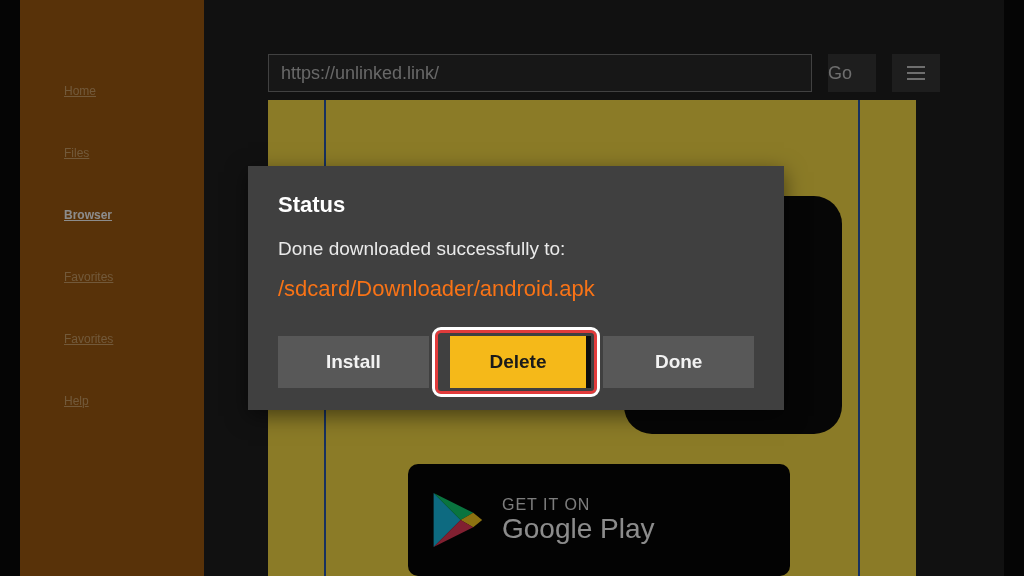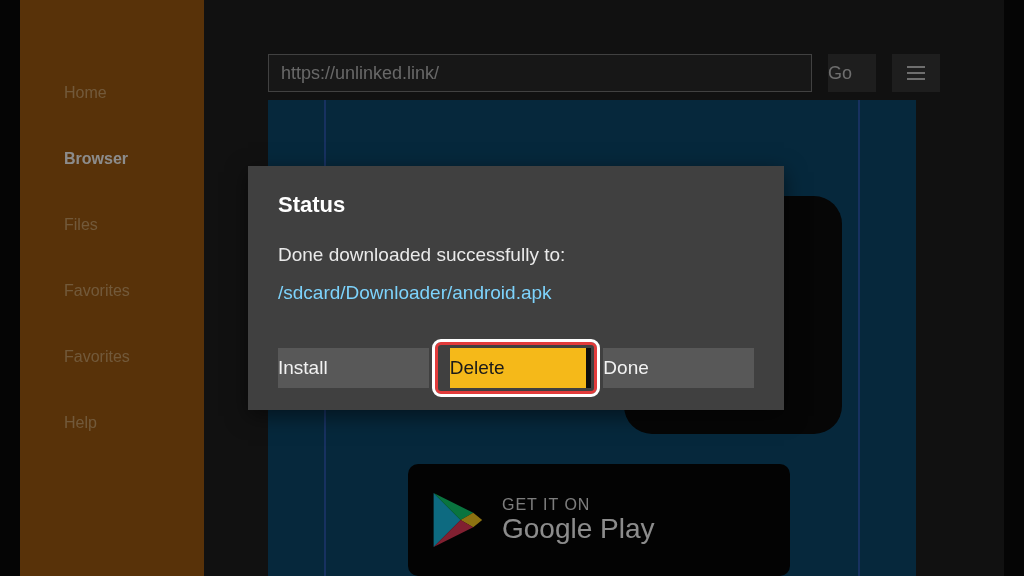--- a/index.html
+++ b/index.html
@@ -21,22 +21,23 @@
     background: #1a1a1a;
   }
   .sidebar {
     width: 184px;
     background: #a15c12;
     padding-top: 60px;
   }
   .sidebar-item {
     padding: 24px 0 24px 44px;
     color: #cfa26a;
-    font-size: 16px;
+    font-size: 12px;
     cursor: pointer;
+    text-decoration: underline;
   }
   .sidebar-item.active {
     color: #ffffff;
     font-weight: bold;
   }
   .main {
     flex: 1;
     background: #202020;
     position: relative;
   }
@@ -84,21 +85,21 @@
   .menu-lines span {
     height: 2px;
     background: #c8c8c8;
   }
   .page {
     position: absolute;
     left: 64px;
     right: 88px;
     top: 100px;
     bottom: 0;
-    background: #0c4a6e;
+    background: #fde047;
   }
   .page-columns-border-left {
     position: absolute;
     left: 56px;
     top: 0;
     bottom: 0;
     width: 2px;
     background: #2a5ab0;
   }
   .page-columns-border-right {
@@ -154,49 +155,49 @@
     height: 244px;
     background: #404040;
     padding: 26px 30px 22px 30px;
     color: #e8e8e8;
     box-shadow: 0 6px 20px rgba(0,0,0,0.5);
   }
   .dialog-title {
     font-size: 22px;
     font-weight: bold;
     color: #fff;
-    margin-bottom: 26px;
+    margin-bottom: 20px;
   }
   .dialog-msg {
     font-size: 19px;
     margin-bottom: 16px;
     color: #eaeaea;
   }
   .dialog-path {
-    font-size: 19px;
-    color: #7dd3fc;
+    font-size: 22px;
+    color: #f97316;
   }
   .dialog-buttons {
     position: absolute;
     left: 30px;
     right: 30px;
     bottom: 22px;
     display: flex;
     gap: 12px;
   }
   .dlg-btn {
     flex: 1;
-    height: 40px;
+    height: 52px;
     background: #585858;
     color: #f2f2f2;
     display: flex;
     align-items: center;
-    justify-content: flex-start;
+    justify-content: center;
     font-size: 19px;
-    font-weight: normal;
+    font-weight: bold;
     cursor: pointer;
   }
   .dlg-btn.focused-wrap {
     position: relative;
   }
   .dlg-btn.focused {
     background: #f5b919;
     color: #1a1a1a;
     border-right: 5px solid #0d0d0d;
   }
@@ -209,22 +210,22 @@
     outline-offset: -0.5px;
     pointer-events: none;
   }
 </style>
 </head>
 <body>
 
 <div class="app">
   <div class="sidebar">
     <div class="sidebar-item"><span>Home</span></div>
+    <div class="sidebar-item"><span>Files</span></div>
     <div class="sidebar-item active"><span>Browser</span></div>
-    <div class="sidebar-item"><span>Files</span></div>
     <div class="sidebar-item"><span>Favorites</span></div>
     <div class="sidebar-item"><span>Favorites</span></div>
     <div class="sidebar-item"><span>Help</span></div>
   </div>
 
   <div class="main">
     <div class="address-bar">
       <input class="url-input" value="https://unlinked.link/" style="">
       <div class="go-btn">
           <span>Go</span>

